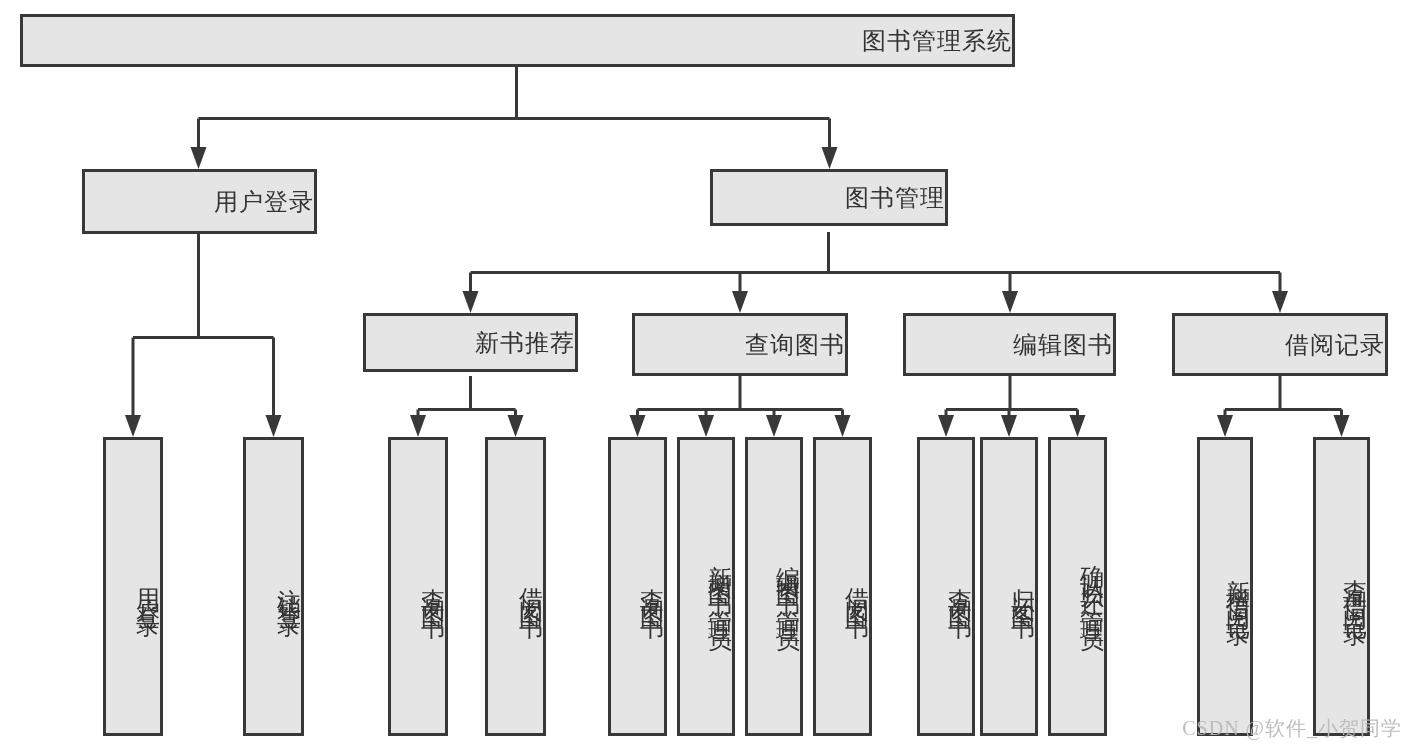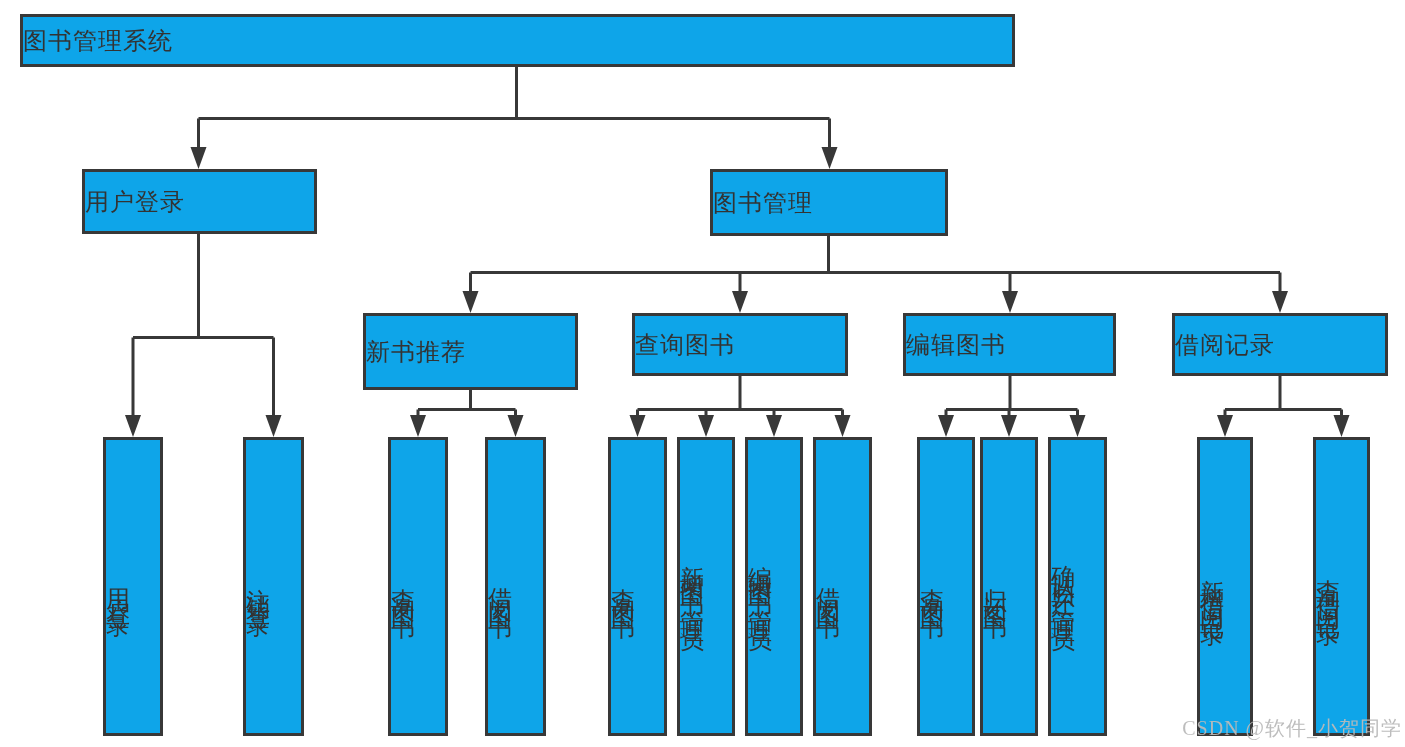--- a/index.html
+++ b/index.html
@@ -13,24 +13,24 @@
   }
   .connectors {
     position: absolute;
     left: 0; top: 0;
     pointer-events: none;
   }
   .node {
     position: absolute;
     box-sizing: border-box;
     border: 3px solid #383838;
-    background: #0ea5e9;
+    background: #e5e5e5;
     display: flex;
     align-items: center;
-    justify-content: flex-start;
+    justify-content: flex-end;
   }
   .node.h span {
     font-size: 24px;
     letter-spacing: 1px;
     color: #333333;
     white-space: nowrap;
   }
   .node.v span {
     display: block;
     writing-mode: vertical-rl;
@@ -77,25 +77,25 @@
              M1225 437 l-8 -22 h16 z   M1341.5 437 l-8 -22 h16 z"></path>
   </svg>
 
   <div class="node h" style="left:20px;top:14px;width:995px;height:53px">
     <span>图书管理系统</span>
   </div>
 
   <div class="node h" style="left:82px;top:169px;width:235px;height:65px">
     <span>用户登录</span>
   </div>
-  <div class="node h" style="left:710px;top:169px;width:238px;height:67px">
+  <div class="node h" style="left:710px;top:169px;width:238px;height:57px">
     <span>图书管理</span>
   </div>
 
-  <div class="node h" style="left:363px;top:313px;width:215px;height:77px">
+  <div class="node h" style="left:363px;top:313px;width:215px;height:59px">
     <span>新书推荐</span>
   </div>
   <div class="node h" style="left:632px;top:313px;width:216px;height:63px">
     <span>查询图书</span>
   </div>
   <div class="node h" style="left:903px;top:313px;width:213px;height:63px">
     <span>编辑图书</span>
   </div>
   <div class="node h" style="left:1172px;top:313px;width:216px;height:63px">
     <span>借阅记录</span>

